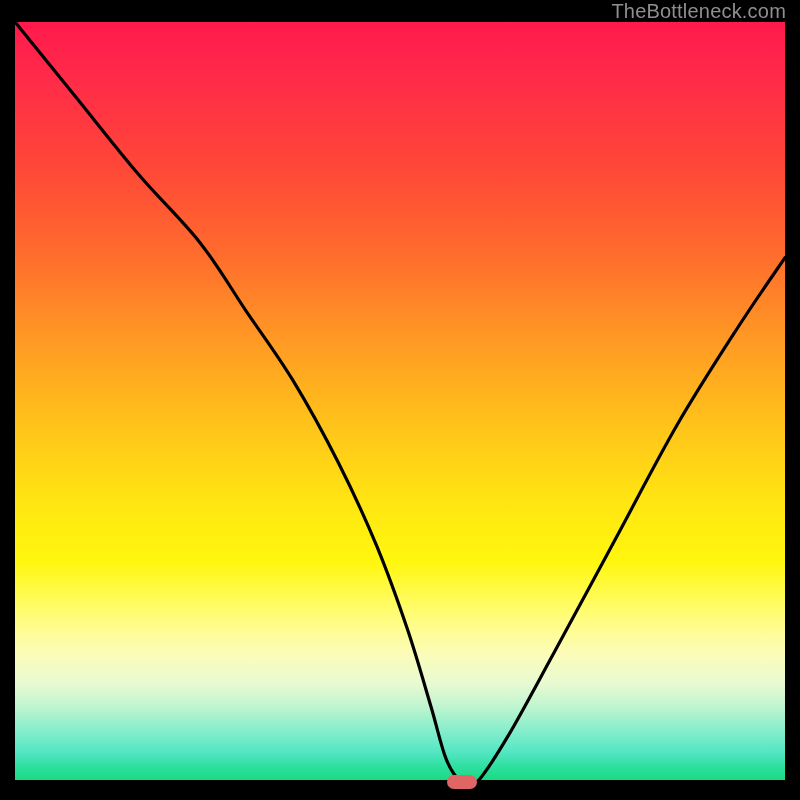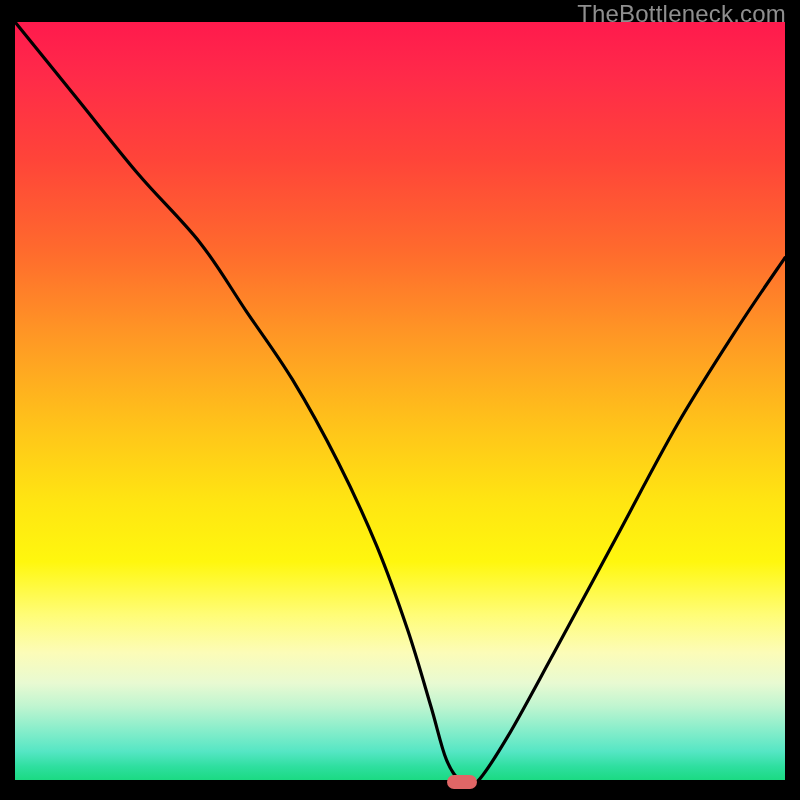--- a/index.html
+++ b/index.html
@@ -41,21 +41,21 @@
       #55e6c4 96%,
       #2edf9f 98%,
       #18d97e 100%
     );
   }
   .watermark {
     position: absolute;
     top: 0;
     right: 14px;
     color: #8f8f8f;
-    font-size: 24px;
+    font-size: 20px;
     font-weight: 500;
     letter-spacing: 0.2px;
     user-select: none;
   }
   svg.curve {
     position: absolute;
     left: 0;
     top: 0;
     width: 770px;
     height: 760px;

